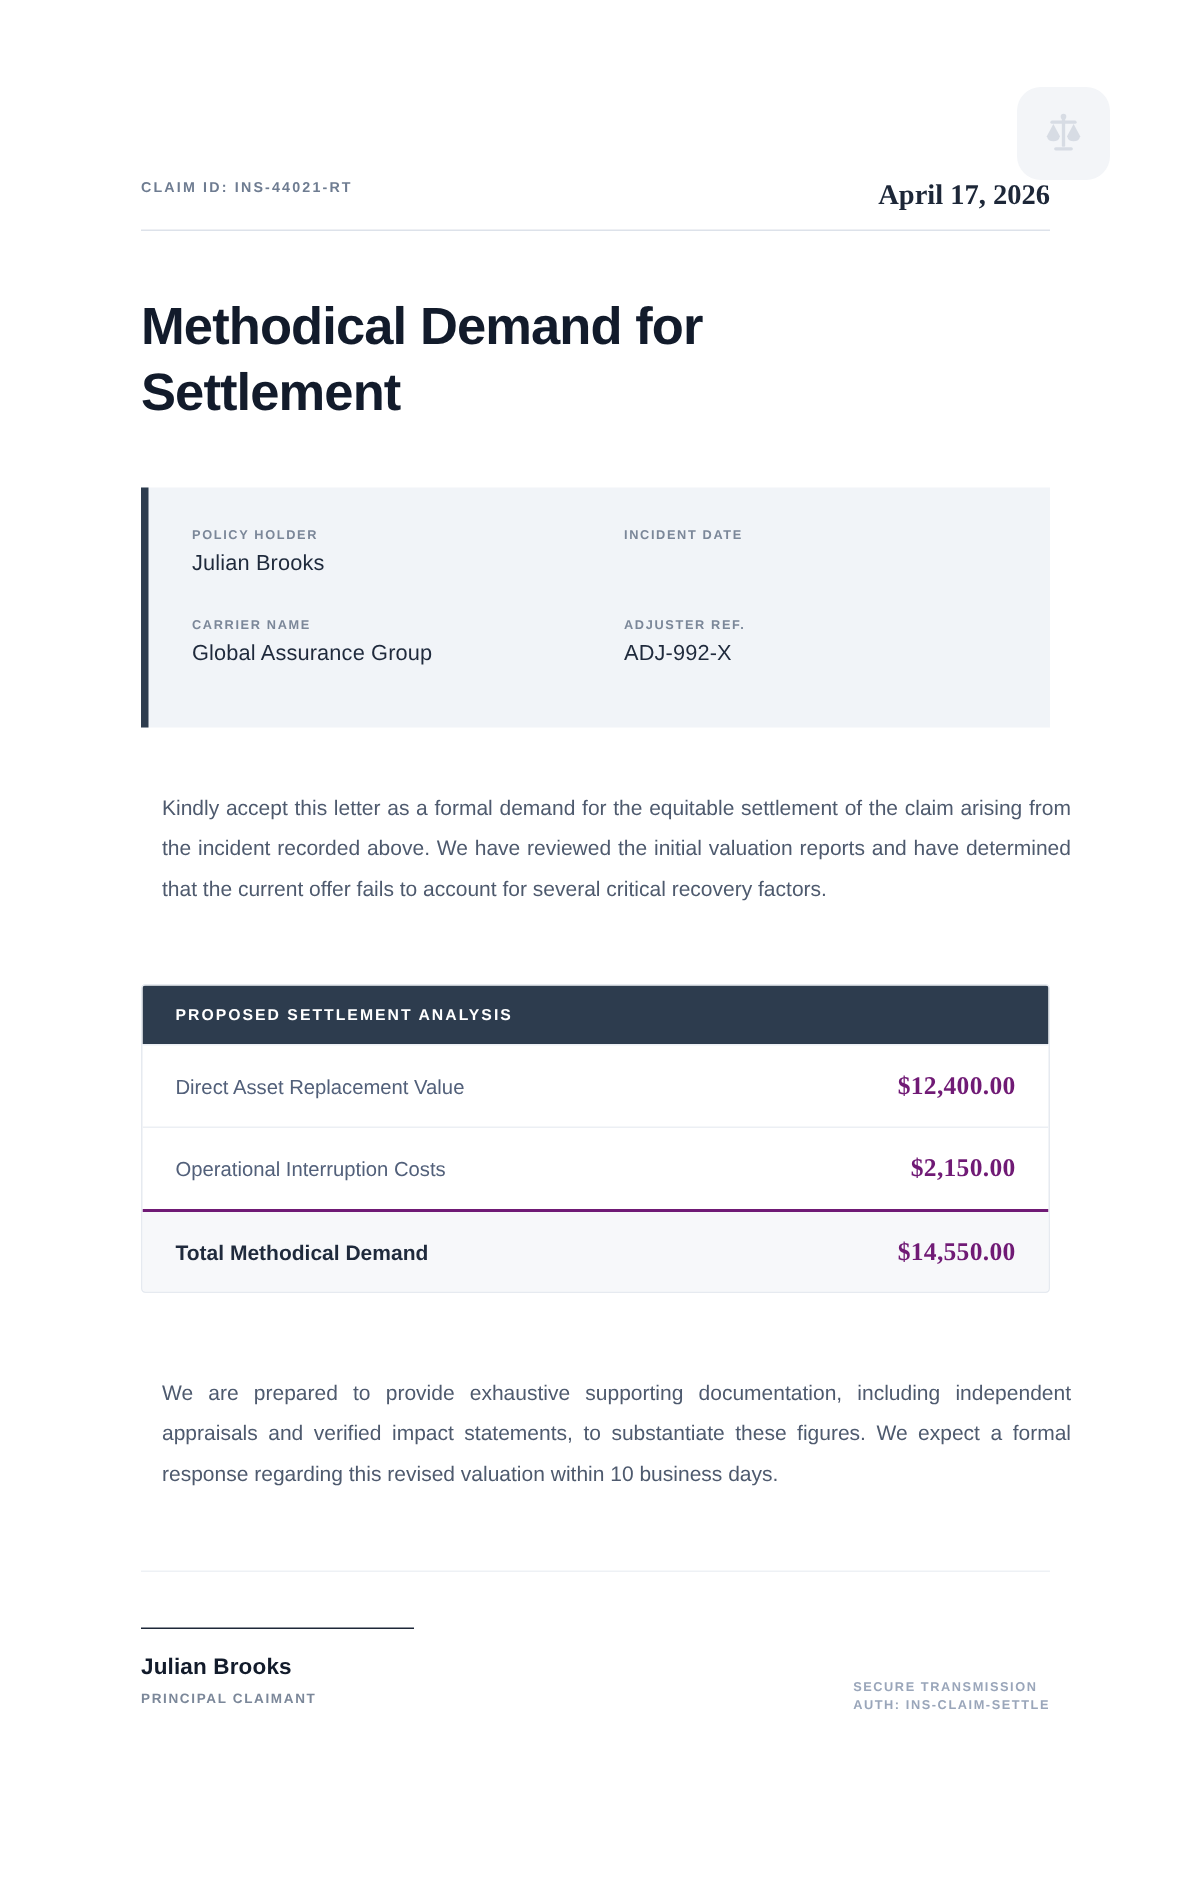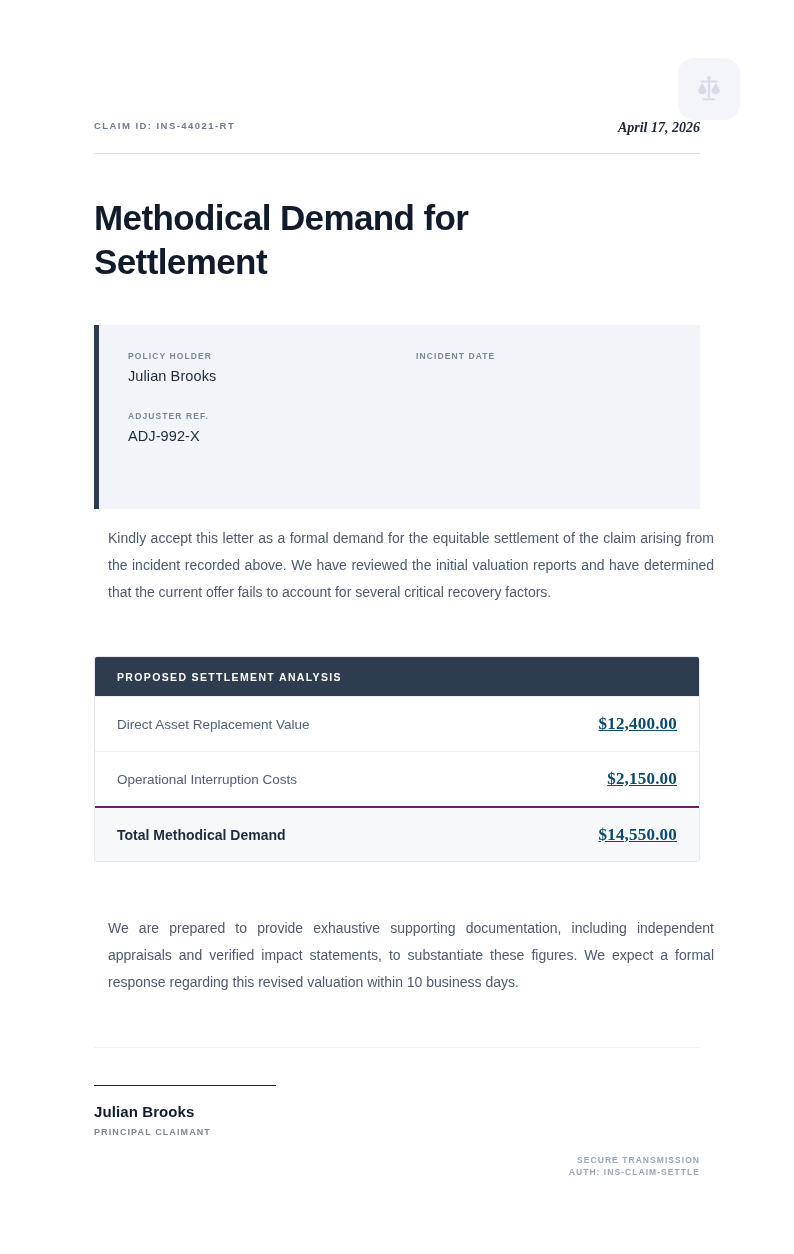--- a/index.html
+++ b/index.html
@@ -52,23 +52,22 @@
   .claim-id {
     font-size: 9.5px;
     font-weight: bold;
     letter-spacing: 1.45px;
     color: #6e7c91;
     text-transform: uppercase;
     white-space: nowrap;
   }
   .doc-date {
     font-family: "Liberation Serif", serif;
-    font-style: italic;
-    font-weight: bold;
-    font-size: 14px;
+    font-weight: bold;
+    font-size: 19px;
     color: #1d2738;
     white-space: nowrap;
     margin-left: 11px;
   }
   .rule-top {
     position: absolute;
     left: 94px;
     right: 94px;
     top: 153px;
     height: 1px;
@@ -88,21 +87,21 @@
     letter-spacing: -0.6px;
     color: #121b2b;
   }
 
   
   .info-panel {
     position: absolute;
     left: 94px;
     top: 325px;
     width: 606px;
-    height: 184px;
+    height: 160px;
     box-sizing: border-box;
     background: #f1f4f8;
     border-left: 5px solid #2d3c4e;
     padding: 26px 15px 0 29px;
   }
   .info-grid {
     display: grid;
     grid-template-columns: 288px 1fr;
     grid-row-gap: 27px;
   }
@@ -165,23 +164,22 @@
   }
   .table-row:first-of-type { border-top: none; }
   .row-label {
     font-size: 13.5px;
     color: #52607a;
   }
   .row-amount {
     font-family: "Liberation Serif", serif;
     font-weight: bold;
     font-size: 17px;
-    color: #0c4a6e;
+    color: #701a75;
     letter-spacing: 0.2px;
-    text-decoration: underline;
   }
   .table-row.total {
     background: #f7f8fa;
     border-top: 2px solid #701a75;
     height: 53px;
   }
   .table-row.total .row-label {
     font-weight: bold;
     font-size: 14px;
     color: #1f2a3c;
@@ -220,28 +218,27 @@
     font-size: 9px;
     font-weight: bold;
     letter-spacing: 1.1px;
     color: #7b8799;
     text-transform: uppercase;
   }
   .transmission {
     position: absolute;
     right: 94px;
     top: 1119px;
-    text-align: right;
+    text-align: left;
     font-size: 8.5px;
     font-weight: bold;
     letter-spacing: 1.05px;
     line-height: 11.5px;
     color: #9aa6ba;
     text-transform: uppercase;
-    margin-top: 36px;
   }
 </style>
 </head>
 <body>
 
 <div class="page">
 
   <div class="seal">
     <svg width="30" height="30" viewBox="0 0 24 24" fill="none">
       <g fill="#d7dce4">
@@ -266,20 +263,24 @@
   <div class="info-panel">
     <div class="info-grid">
       <div>
         <div class="info-label">POLICY HOLDER</div>
         <div class="info-value">Julian Brooks</div>
       </div>
       <div>
         <div class="info-label">INCIDENT DATE</div>
       </div>
       <div>
+        <div class="info-label">CARRIER NAME</div>
+        <div class="info-value">Global Assurance Group</div>
+      </div>
+      <div>
         <div class="info-label">ADJUSTER REF.</div>
         <div class="info-value">ADJ-992-X</div>
       </div>
     </div>
   </div>
 
   <p class="para para-intro">Kindly accept this letter as a formal demand for the equitable settlement of the claim arising from the incident recorded above. We have reviewed the initial valuation reports and have determined that the current offer fails to account for several critical recovery factors.</p>
 
   <div class="table-card">
     <div class="table-head">PROPOSED SETTLEMENT ANALYSIS</div>

